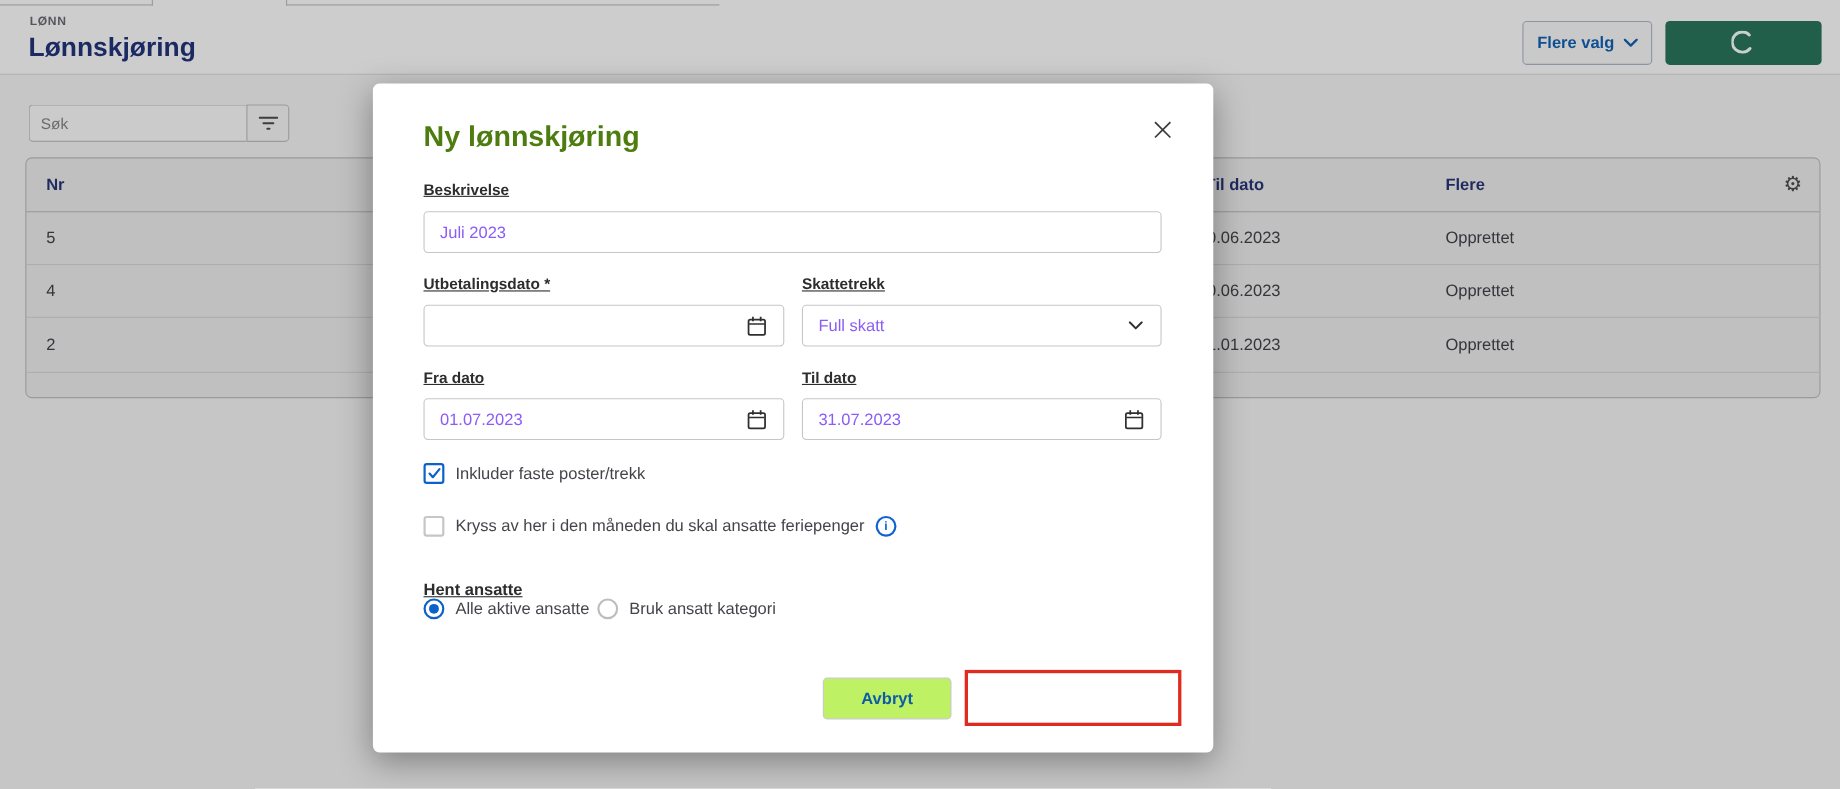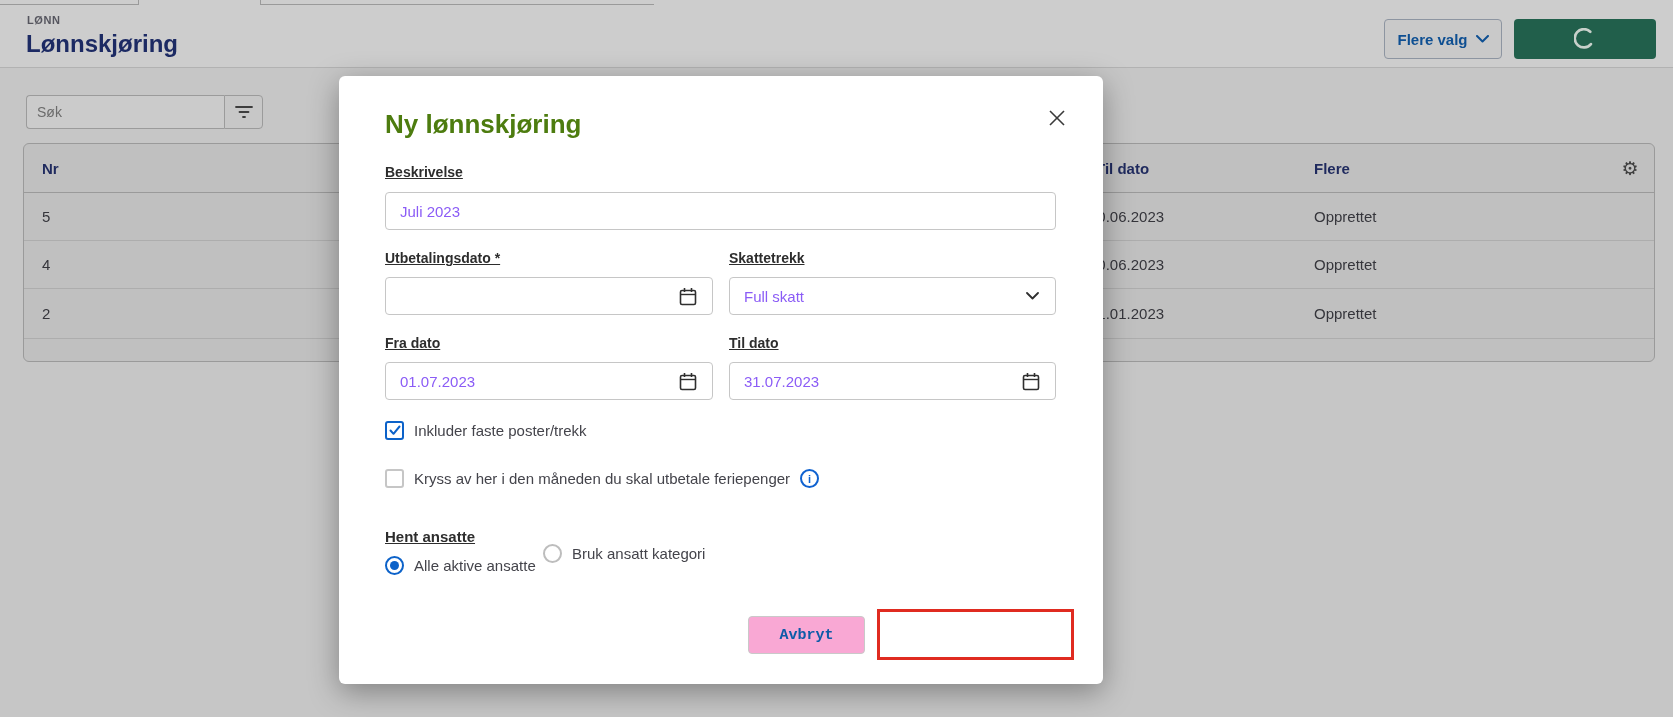--- a/index.html
+++ b/index.html
@@ -65,22 +65,22 @@
   .info-icon { width:19px; height:19px; border:2px solid #0f62d0; border-radius:50%; flex:none;
                display:flex; align-items:center; justify-content:center;
                font-size:11px; font-weight:700; color:#0f62d0; cursor:pointer; }
   .radiorow { position:absolute; display:flex; align-items:center; gap:10px; cursor:pointer; }
   .radio { width:19px; height:19px; border-radius:50%; flex:none; background:#fff;
            display:flex; align-items:center; justify-content:center; }
   .radio.sel { border:2px solid #0c62c9; }
   .radio.sel::after { content:""; width:9px; height:9px; border-radius:50%; background:#0c62c9; }
   .radio.unsel { border:2px solid #bdbdbd; }
   .btn-cancel { position:absolute; left:409px; top:540px; width:117px; height:38px;
-                background:#f9a8d4; border:1px solid #c9c9c9; border-radius:4px;
-                font-size:15px; font-weight:700; color:#0d5ba8; font-family:Liberation Mono, monospace; cursor:pointer; }
+                background:#bef264; border:1px solid #c9c9c9; border-radius:4px;
+                font-size:15px; font-weight:700; color:#0d5ba8; font-family:Liberation Sans, sans-serif; cursor:pointer; }
   .annotation { position:absolute; left:538px; top:533px; width:197px; height:51px;
                 border:3px solid #e02b20; pointer-events:none; }
   .btn-submit { position:absolute; left:546px; top:540px; width:181px; height:38px;
                 background:#0d5ba8; border:none; border-radius:4px;
                 font-size:15px; font-weight:700; color:#ffffff; font-family:inherit; cursor:pointer; }
 </style>
 </head>
 <body>
 
 <div id="stage">
@@ -192,27 +192,27 @@
       <span class="cbox checked">
         <svg width="12" height="11" viewBox="0 0 12 11">
           <path d="M1.5 5.5 L4.5 8.8 L10.5 1.5" fill="none" stroke="#0c62c9" stroke-width="2" stroke-linecap="round" stroke-linejoin="round"></path>
         </svg>
       </span>
       <span class="check-label">Inkluder faste poster/trekk</span>
     </div>
 
     <div class="checkrow" style="left:46px;top:393px;">
       <span class="cbox unchecked"></span>
-      <span class="check-label">Kryss av her i den måneden du skal utbetale feriepenger</span>
+      <span class="check-label">Kryss av her i den måneden du skal ansatte feriepenger</span>
       <span class="info-icon">i</span>
     </div>
 
     <div class="f-label" style="left:46px;top:440px;font-size:15px;margin-top:12px;">Hent ansatte</div>
 
-    <div class="radiorow" style="left:46px;top:468px;margin-top:12px;">
+    <div class="radiorow" style="left:46px;top:468px;">
       <span class="radio sel"></span>
       <span class="check-label">Alle aktive ansatte</span>
     </div>
     <div class="radiorow" style="left:204px;top:468px;">
       <span class="radio unsel"></span>
       <span class="check-label">Bruk ansatt kategori</span>
     </div>
 
     <button class="btn-cancel">Avbryt</button>
     <div class="annotation"></div>

